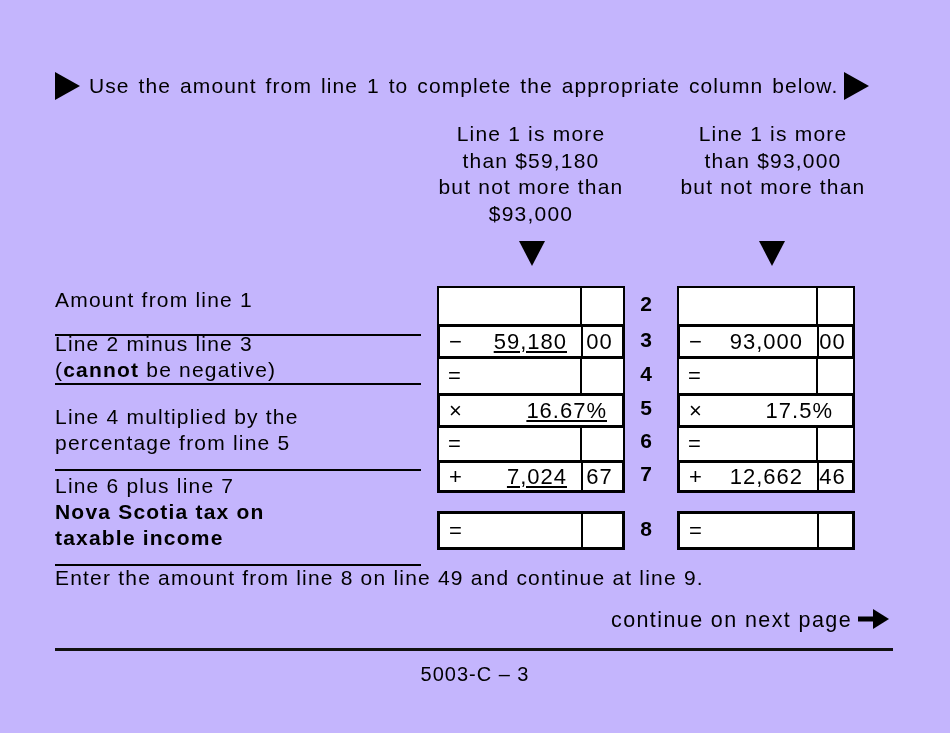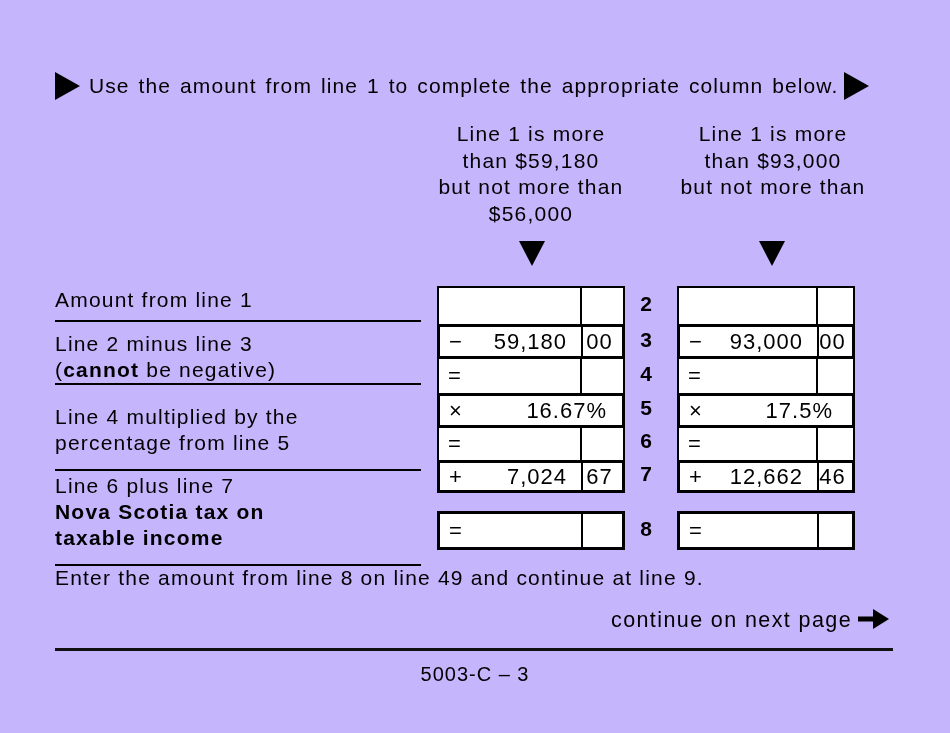--- a/index.html
+++ b/index.html
@@ -59,21 +59,21 @@
     font-size:22px; letter-spacing:1px;
   }
   .vrow .divider { position:absolute; top:0; bottom:0; width:2px; background:#000; }
 
   .c1 { left:437px; width:188px; }
   .c2 { left:677px; width:178px; }
   .c1 .divider { left:141px; }
   .c2 .divider { left:137px; }
   .c1 .cents { width:45px; }
   .c2 .cents { width:39px; }
-  .c1 .amt { right:55px; }
+  .c1 .amt { right:55px;text-decoration:underline; }
   .c2 .amt { right:49px; }
   .c1.pct .amt { right:15px; }
   .c2.pct .amt { right:19px; }
 
   .bthin  { border:2px solid #000; border-bottom:none; }
   .bmid   { border-left:2px solid #000; border-right:2px solid #000; border-top:none; border-bottom:none; }
   .bthick { border:3px solid #000; }
 
   .r2 { top:286px; height:38px; }
   .r3 { top:324px; height:35px; }
@@ -106,31 +106,31 @@
   <div class="instr">
     <span class="tri-right"></span>
     <span class="instr-text">Use the amount from line 1 to complete the appropriate column below.</span>
     <span class="tri-right"></span>
   </div>
 
   <div class="col-head" style="left:421px;">
     <div>Line 1 is more</div>
     <div>than $59,180</div>
     <div>but not more than</div>
-    <div>$56,000</div>
+    <div>$93,000</div>
   </div>
   <div class="col-head" style="left:663px;">
     <div>Line 1 is more</div>
     <div>than $93,000</div>
     <div>but not more than</div>
   </div>
   <div class="down-tri" style="left:519px;"></div>
   <div class="down-tri" style="left:759px;"></div>
 
-  <div class="lbl" style="top:287px; padding-bottom:7px;">
+  <div class="lbl" style="top:287px; padding-bottom:21px;">
     <div>Amount from line 1</div>
   </div>
   <div class="lbl" style="top:331px; padding-bottom:0;">
     <div>Line 2 minus line 3</div>
     <div><span>(</span><span class="b">cannot</span><span> be negative)</span></div>
   </div>
   <div class="lbl" style="top:404px; padding-bottom:13px;">
     <div>Line 4 multiplied by the</div>
     <div>percentage from line 5</div>
   </div>

